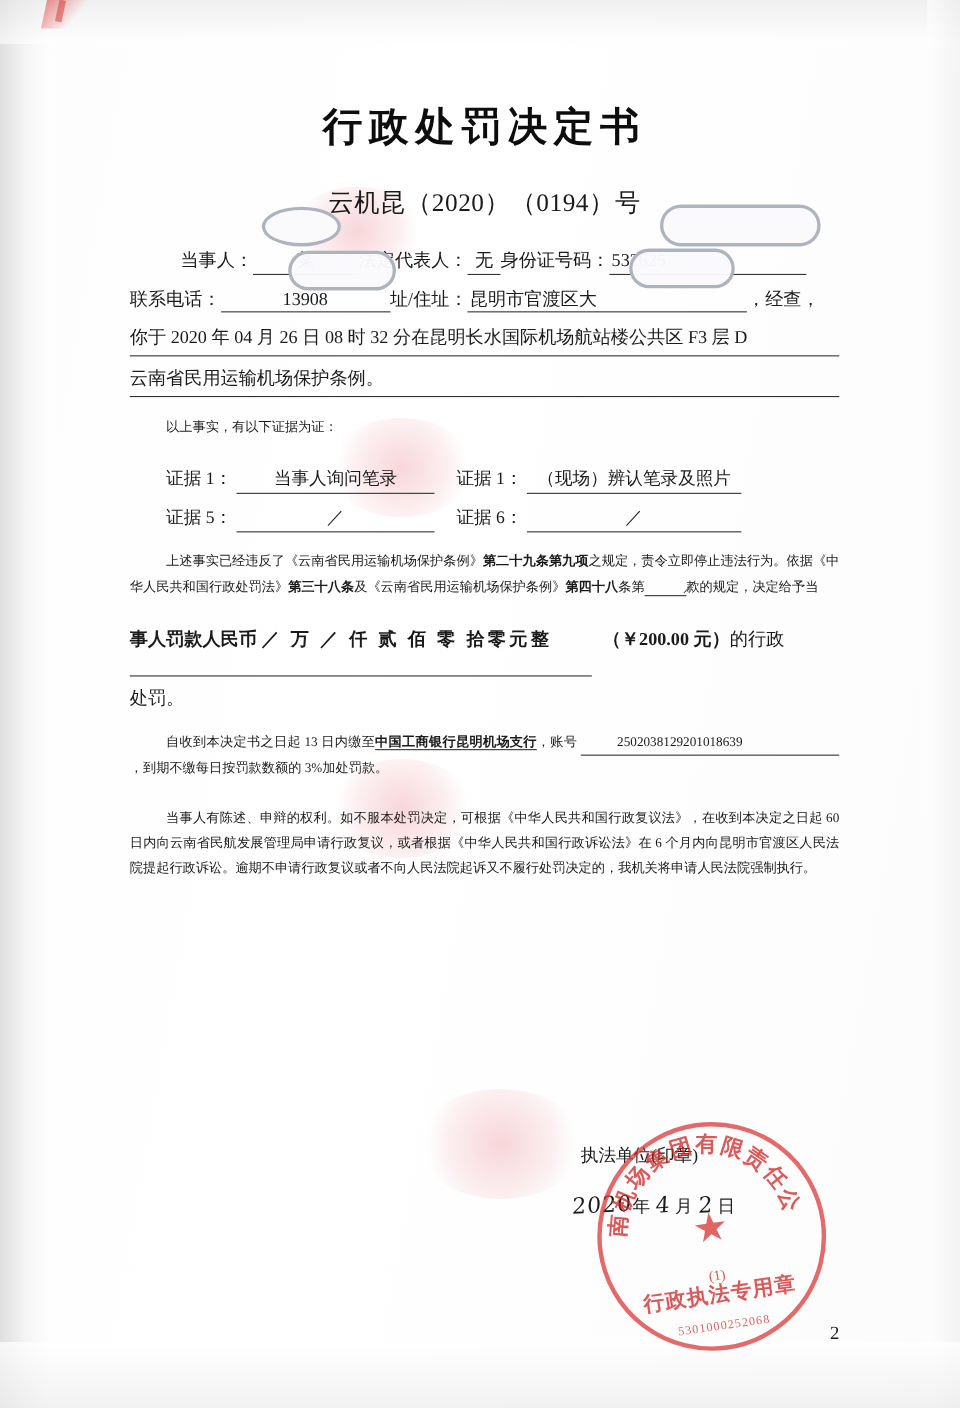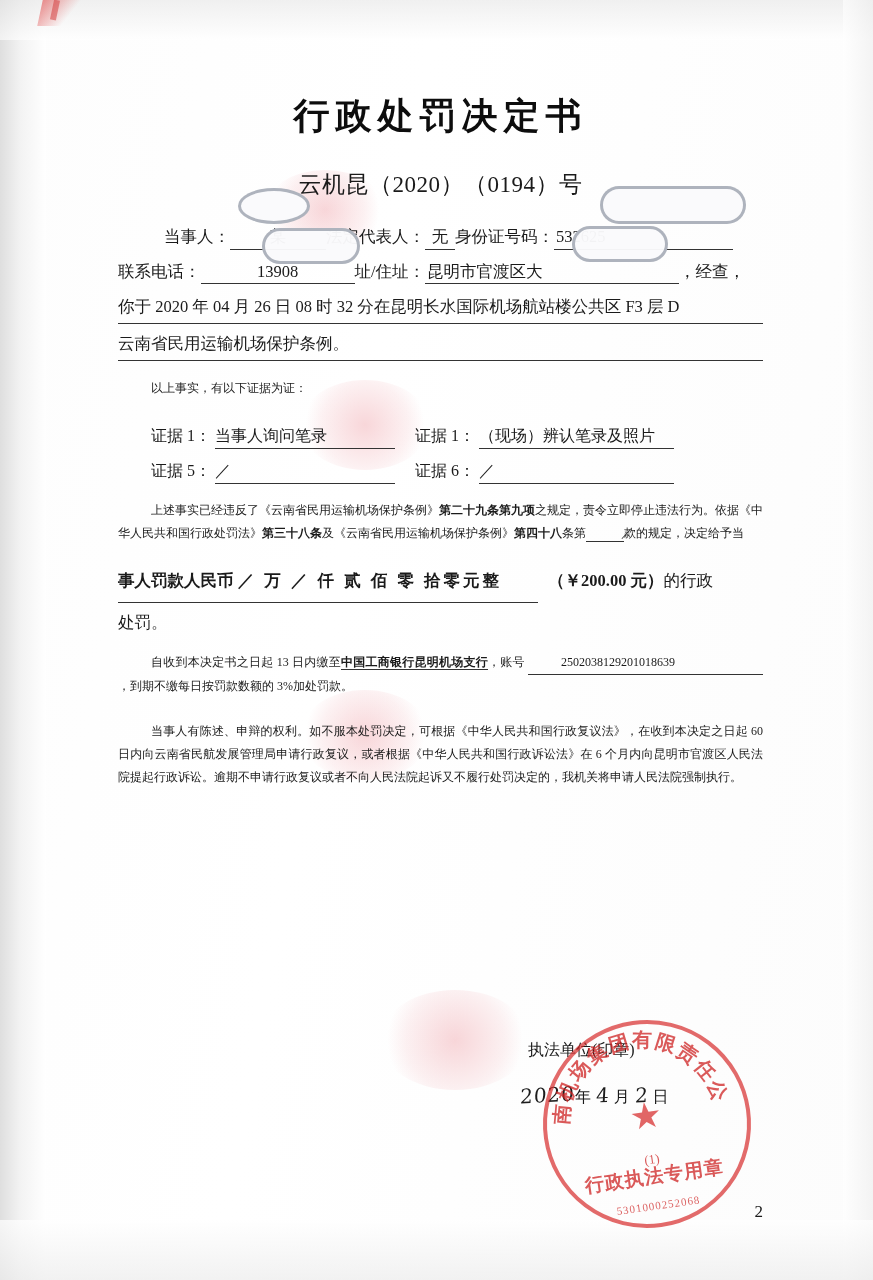--- a/index.html
+++ b/index.html
@@ -116,20 +116,21 @@
 
   .ev-row {
     display: flex;
     align-items: baseline;
     margin: 7px 0 7px 33px;
     font-size: 16px;
   }
   .ev-label { white-space: nowrap; }
   .ev-val {
     border-bottom: 1px solid #333;
+    text-align: center;
     margin: 0 4px;
     line-height: 1.4;
   }
   .ev-gap { width: 16px; }
 
   .fact-block { margin-top: 4px; }
   .fact-line {
     border-bottom: 1px solid #333;
     padding-bottom: 1px;
     margin-bottom: 6px;
@@ -137,21 +138,21 @@
     overflow: hidden;
   }
 
   .amount-line {
     margin: 6px 0 6px 0;
     font-size: 16.5px;
   }
   .amount-underline {
     border-bottom: 1px solid #333;
     display: inline-block;
-    padding-bottom: 6px;
+    padding-bottom: 18px;
   }
 
   .sp { display: inline-block; }
 
   
   .sign-area {
     position: absolute;
     left: 520px;
     top: 1040px;
     width: 260px;

